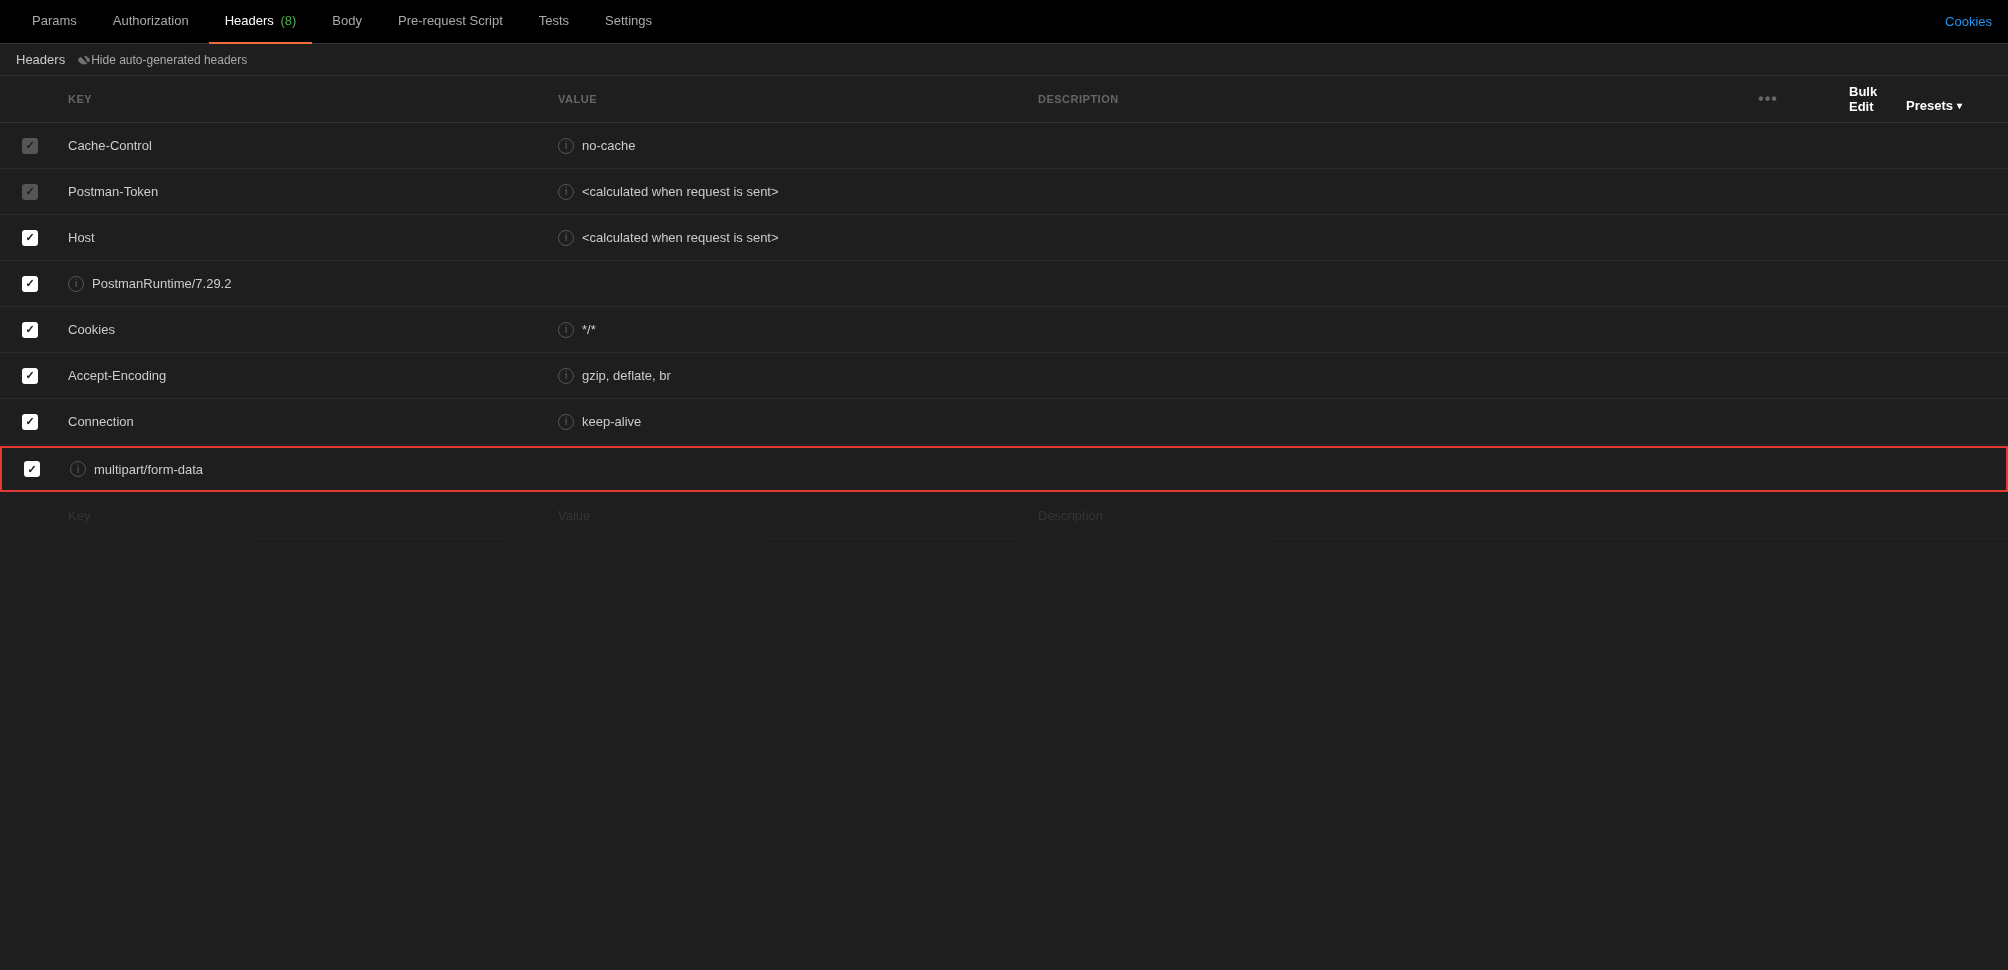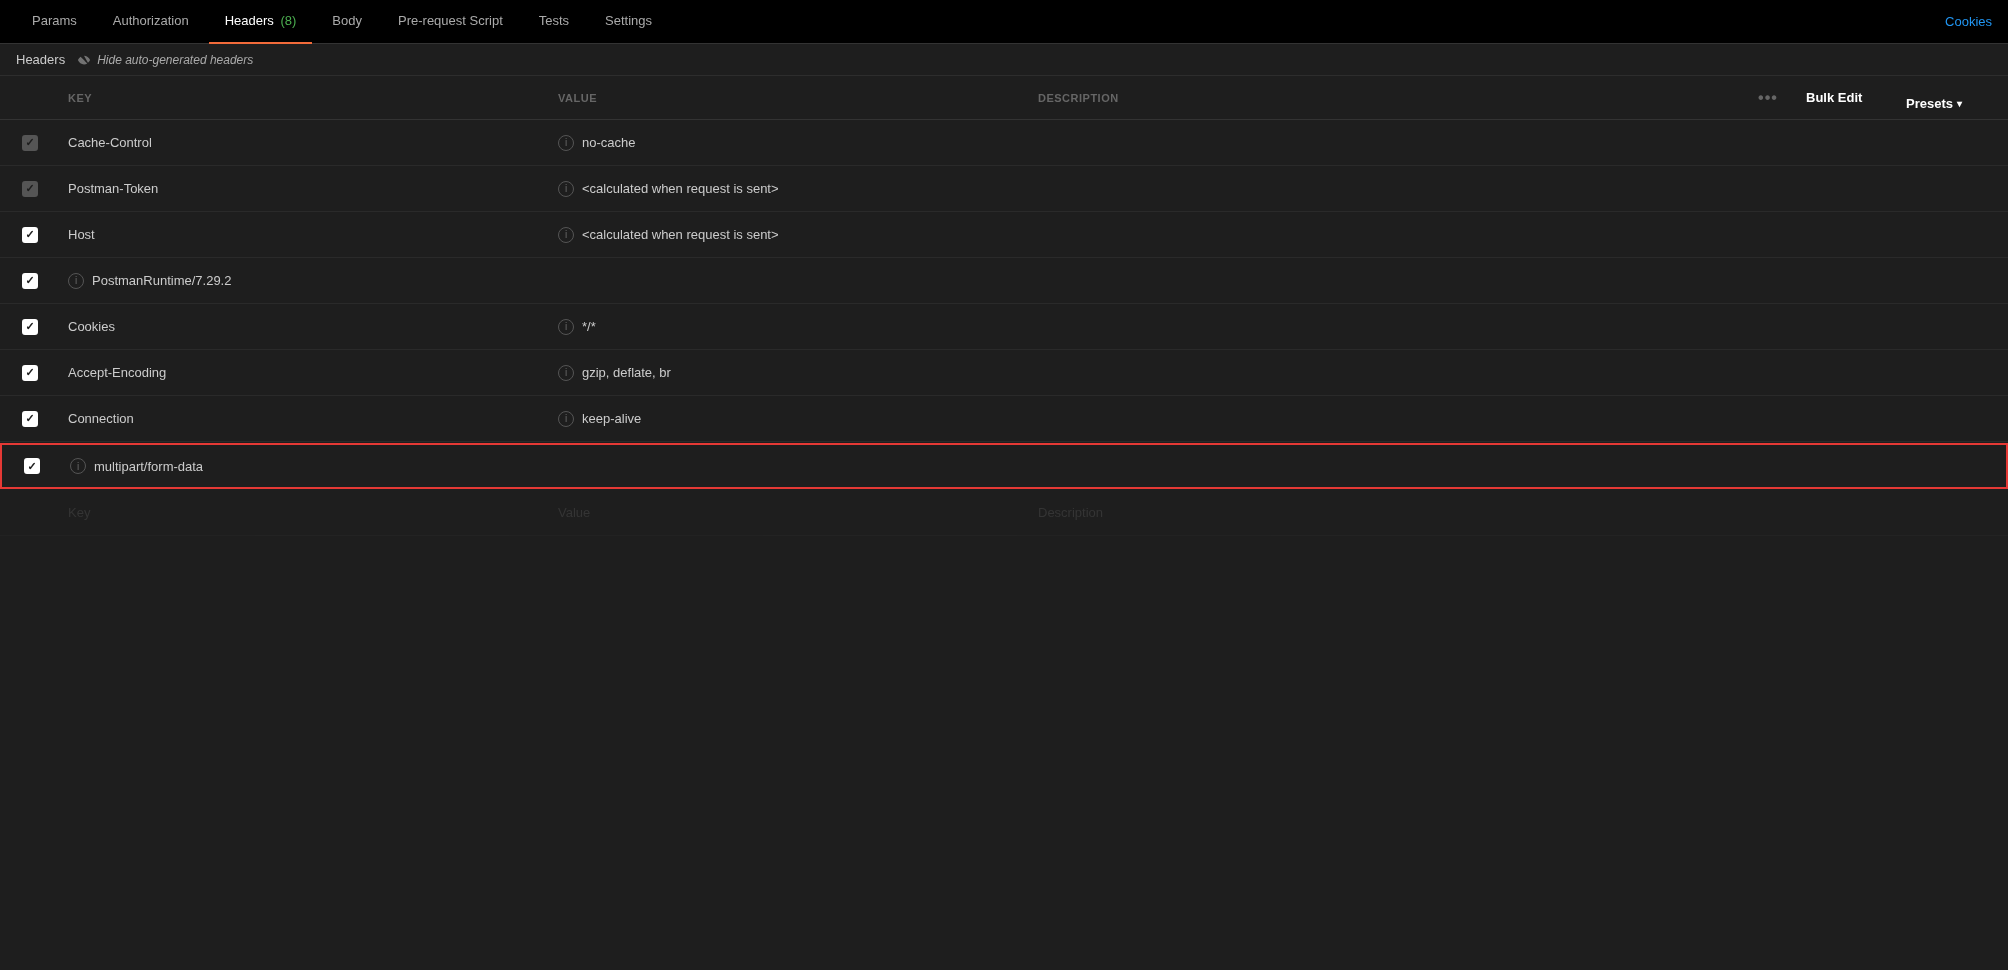--- a/index.html
+++ b/index.html
@@ -62,25 +62,23 @@
       gap: 12px;
       border-bottom: 1px solid #2d2d2d;
     }
     .sub-header .label {
       color: #cccccc;
       font-size: 13px;
     }
     .sub-header .toggle-btn {
       display: flex;
       align-items: center;
-      gap: 6px;
       color: #aaaaaa;
       cursor: pointer;
       font-size: 12px;
-      font-style: italic;
     }
     .toggle-icon {
       width: 14px;
       height: 14px;
       opacity: 0.6;
     }
     .table-header-row {
       display: grid;
       grid-template-columns: 60px 490px 480px 1fr 60px 100px 110px;
       align-items: center;
@@ -95,20 +93,21 @@
       text-transform: uppercase;
       letter-spacing: 0.5px;
       padding: 0 8px;
     }
     .table-header-cell.bulk-edit {
       color: #ffffff;
       font-size: 13px;
       font-weight: 600;
       text-transform: none;
       letter-spacing: normal;
+      margin-left: 43px;
     }
     .table-header-cell.presets {
       color: #ffffff;
       font-size: 13px;
       font-weight: 600;
       text-transform: none;
       letter-spacing: normal;
       display: flex;
       align-items: center;
       gap: 4px;

